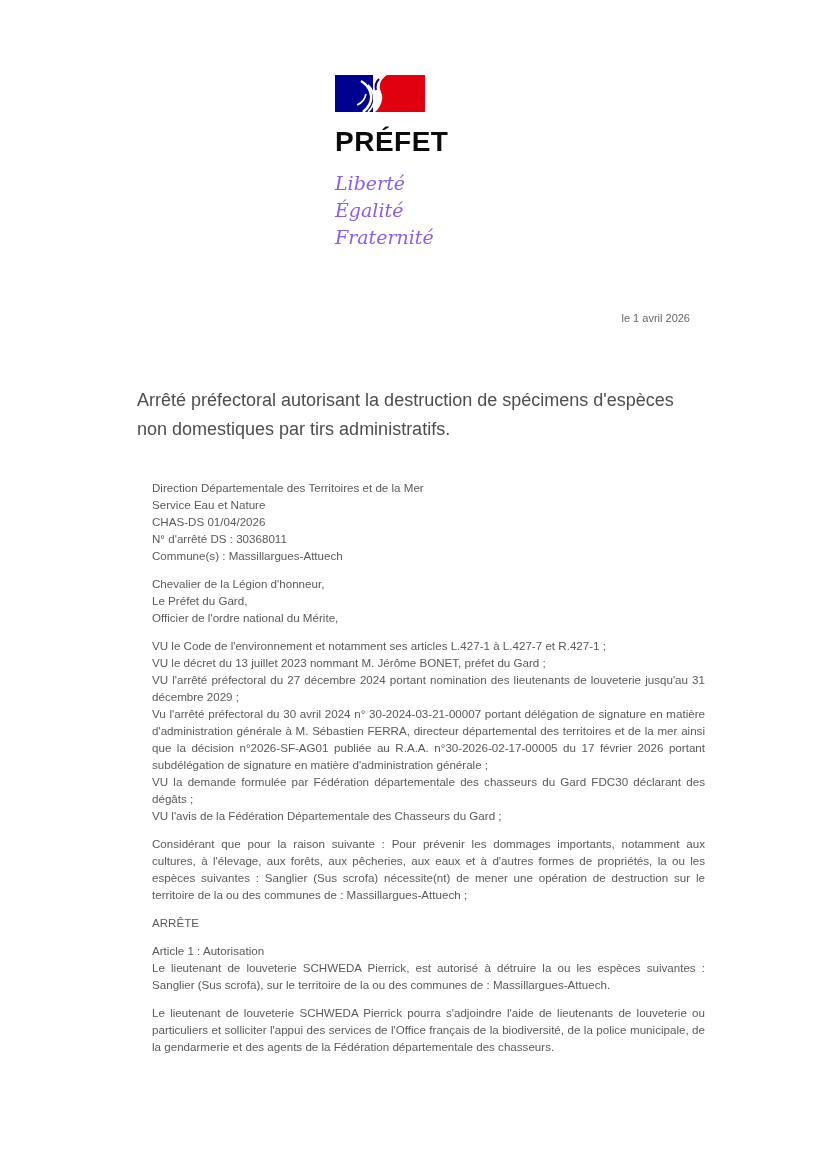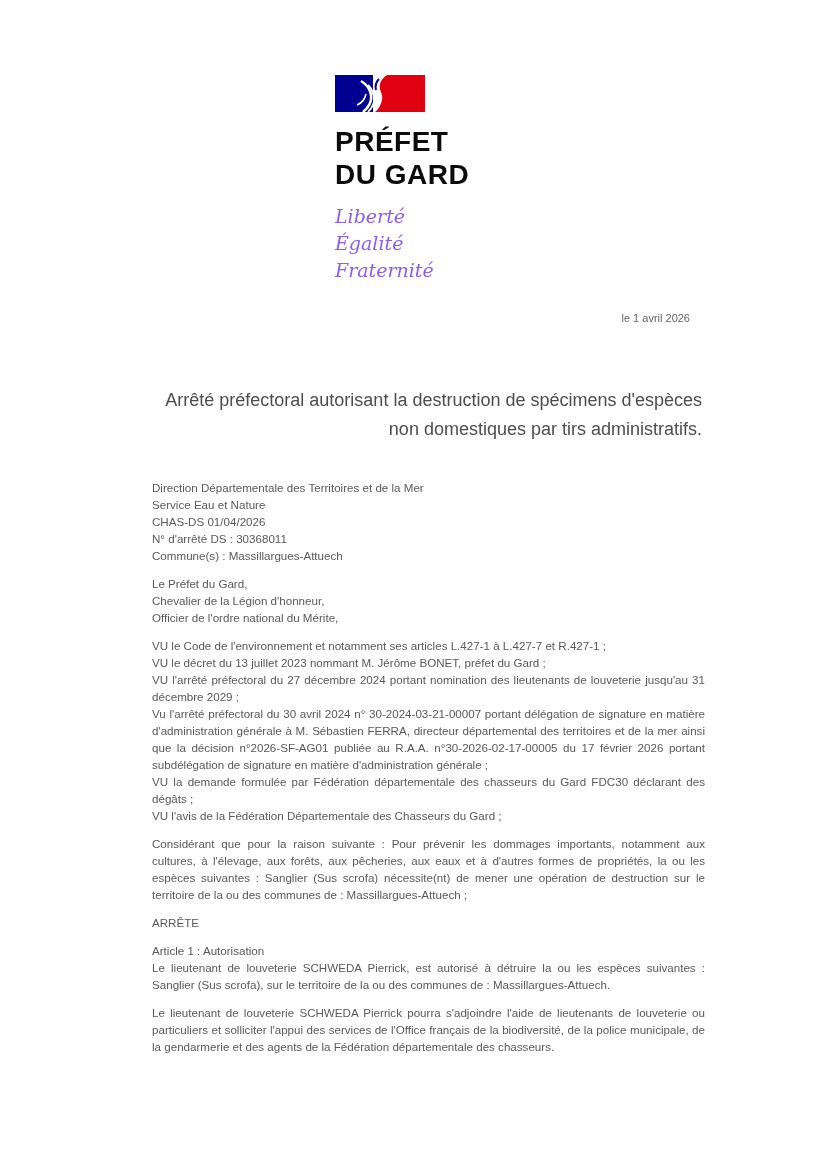--- a/index.html
+++ b/index.html
@@ -45,21 +45,20 @@
 
   
   .doc-title {
     position: absolute;
     left: 137px;
     top: 386px;
     width: 565px;
     font-size: 18px;
     line-height: 29px;
     color: #4d4d4d;
-    text-align: right;
   }
 
   
   .content {
     position: absolute;
     left: 152px;
     top: 479px;
     width: 553px;
     font-size: 11.6px;
     line-height: 17px;
@@ -83,21 +82,20 @@
       <path d="M28 37 c6-5 9-11 8-17 c-1-6-5-11-10-14" stroke="#ffffff" stroke-width="2.6" fill="none"></path>
       <path d="M33 37 c5-5 7-10 6-16 c-1-4-3-8-6-11" stroke="#ffffff" stroke-width="1.8" fill="none"></path>
       <path d="M22 30 c5-2 8-6 9-11" stroke="#ffffff" stroke-width="1.6" fill="none"></path>
 
       <path d="M52 0 c-6 4-8 9-7 14 c1 4 3 7 2 11 c-1 4-3 9-7 12 h12 z" fill="#E1000F"></path>
 
       <path d="M44 4 c-3 3-4 7-3 11" stroke="#000091" stroke-width="2" fill="none"></path>
     </svg>
     <div class="marque">
       <div>PRÉFET</div>
-      <div>DU GARD</div>
     </div>
     <div class="motto">
       <div>Liberté</div>
       <div>Égalité</div>
       <div>Fraternité</div>
     </div>
   </div>
 
   <div class="date-line">le 1 avril 2026</div>
 
@@ -107,22 +105,22 @@
 
     <div class="block">
       <div class="line">Direction Départementale des Territoires et de la Mer</div>
       <div class="line">Service Eau et Nature</div>
       <div class="line">CHAS-DS 01/04/2026</div>
       <div class="line">N° d'arrêté DS : 30368011</div>
       <div class="line">Commune(s) : Massillargues-Attuech</div>
     </div>
 
     <div class="block">
+      <div class="line">Chevalier de la Légion d'honneur,</div>
       <div class="line">Le Préfet du Gard,</div>
-      <div class="line">Chevalier de la Légion d'honneur,</div>
       <div class="line">Officier de l'ordre national du Mérite,</div>
     </div>
 
     <div class="block">
       <p class="jpara">VU le Code de l'environnement et notamment ses articles L.427-1 à L.427-7 et R.427-1 ;</p>
       <p class="jpara">VU le décret du 13 juillet 2023 nommant M. Jérôme BONET, préfet du Gard ;</p>
       <p class="jpara">VU l'arrêté préfectoral du 27 décembre 2024 portant nomination des lieutenants de louveterie jusqu'au 31 décembre 2029 ;</p>
       <p class="jpara">Vu l'arrêté préfectoral du 30 avril 2024 n° 30-2024-03-21-00007 portant délégation de signature en matière d'administration générale à M. Sébastien FERRA, directeur départemental des territoires et de la mer ainsi que la décision n°2026-SF-AG01 publiée au R.A.A. n°30-2026-02-17-00005 du 17 février 2026 portant subdélégation de signature en matière d'administration générale ;</p>
       <p class="jpara">VU la demande formulée par Fédération départementale des chasseurs du Gard FDC30 déclarant des dégâts ;</p>
       <p class="jpara">VU l'avis de la Fédération Départementale des Chasseurs du Gard ;</p>

